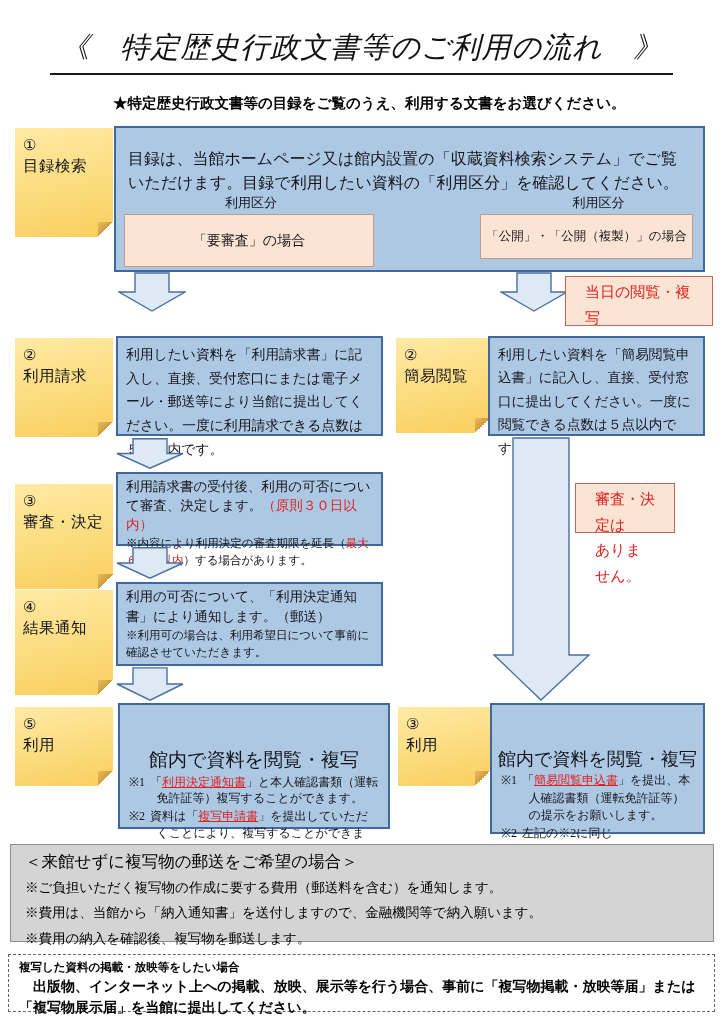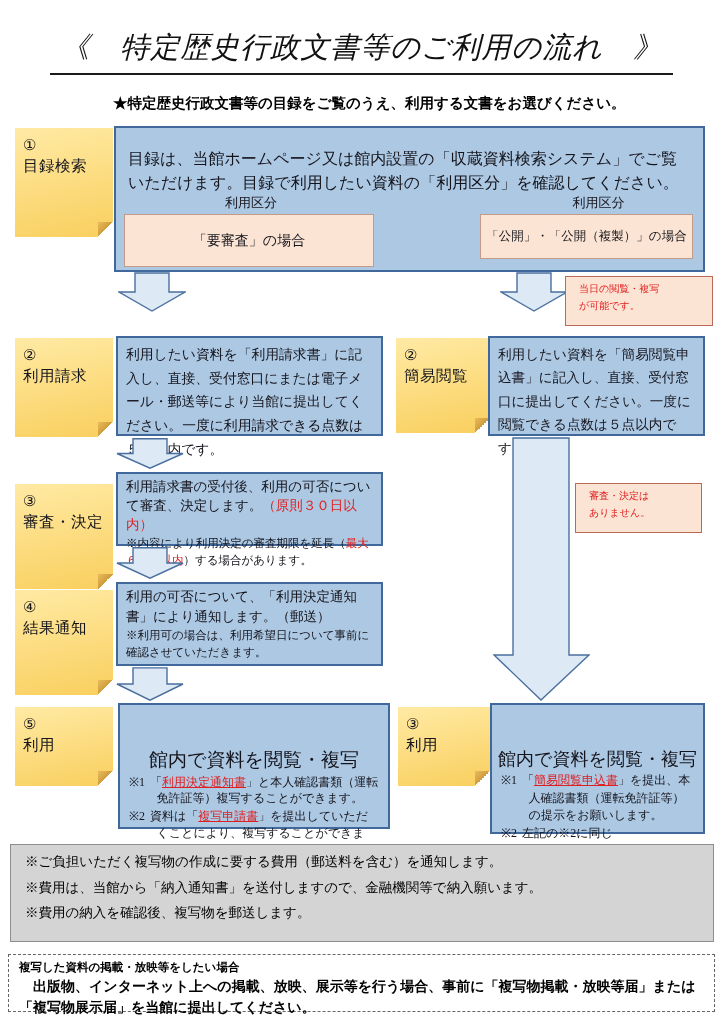--- a/index.html
+++ b/index.html
@@ -28,21 +28,21 @@
 
   .bluebox{position:absolute;background:var(--blue-fill);border:2px solid var(--blue-border);
            box-sizing:border-box;color:var(--ink);}
   .bigbody{padding:19px 12px;font-size:16px;line-height:1.5;}
   .tag{position:absolute;font-size:13px;text-align:center;color:#15151c;}
   .pinkbox{position:absolute;background:var(--pink-fill);border:1px solid var(--pink-border);
            box-sizing:border-box;display:flex;align-items:center;justify-content:center;color:#15151c;}
   .rowtext{padding:5px 8px;font-size:13.8px;line-height:1.72;}
 
   .rednote{position:absolute;background:var(--pink-fill);border:1px solid #bb6a58;box-sizing:border-box;
-           color:var(--red);font-size:10px;line-height:1.7;padding:3px 13px;}
+           color:var(--red);font-size:15px;line-height:1.7;padding:3px 19px;}
 
   .main3{padding:3px 8px 0 8px;font-size:13.5px;line-height:1.42;}
   .subnote{padding:1px 8px 0 8px;font-size:11.5px;line-height:1.4;}
   .red{color:var(--red);}
   .doc{color:var(--red);text-decoration:underline;}
 
   .boxheading{font-size:19px;text-align:center;line-height:1.35;padding-top:2px;margin-top:40px;}
   .notes{padding:1px 8px 0 9px;font-size:12px;line-height:1.4;}
   .hang{padding-left:2.3em;text-indent:-2.3em;margin-bottom:1px;}
   .nlab{margin-right:5px;}
@@ -133,21 +133,21 @@
 
   <div class="sticky" style="left:15px;top:484px;width:86px;height:98px;">
     <div class="s-num">③</div>
     <div class="s-label">審査・決定</div>
   </div>
   <div class="bluebox" style="left:116px;top:472px;width:267px;height:74px;">
     <div class="main3"><span>利用請求書の受付後、利用の可否について審査、決定します。</span><span class="red">（原則３０日以内）</span></div>
     <div class="subnote"><span>※内容により利用決定の審査期限を延長（</span><span class="red">最大６０日以内</span><span>）する場合があります。</span></div>
   </div>
 
-  <div class="rednote" style="left:575px;top:483px;width:127px;height:50px;">
+  <div class="rednote" style="left:575px;top:483px;width:100px;height:50px;">
     <div>審査・決定は</div>
     <div>ありません。</div>
   </div>
 
   <div class="arrow" style="left:116px;top:547px;width:68px;height:32px;">
     <svg viewBox="0 0 68 40" preserveAspectRatio="none">
         <polygon points="17,1 51,1 51,20 67,20 34,39 1,20 17,20" fill="var(--arrow-fill)" stroke="var(--arrow-border)" stroke-width="1.4" vector-effect="non-scaling-stroke"></polygon>
       </svg>
   </div>
 
@@ -184,20 +184,21 @@
   </div>
   <div class="bluebox" style="left:490px;top:703px;width:215px;height:131px;">
     <div class="boxheading" style="font-size:18px;">館内で資料を閲覧・複写</div>
     <div class="notes" style="line-height:1.45;">
       <div class="hang"><span class="nlab">※1</span><span>「</span><span class="doc">簡易閲覧申込書</span><span>」を提出、本人確認書類（運転免許証等）の提示をお願いします。</span></div>
       <div class="hang"><span class="nlab">※2</span><span>左記の※2に同じ</span></div>
     </div>
   </div>
 
   <div class="graybox" style="left:10px;top:844px;width:704px;height:98px;">
+    <div class="gray-head">＜来館せずに複写物の郵送をご希望の場合＞</div>
     <div class="gray-line">※ご負担いただく複写物の作成に要する費用（郵送料を含む）を通知します。</div>
     <div class="gray-line">※費用は、当館から「納入通知書」を送付しますので、金融機関等で納入願います。</div>
     <div class="gray-line">※費用の納入を確認後、複写物を郵送します。</div>
   </div>
 
   <div class="dashedbox" style="left:8px;top:954px;width:707px;height:58px;">
     <div class="dash-head">複写した資料の掲載・放映等をしたい場合</div>
     <div class="dash-body">　出版物、インターネット上への掲載、放映、展示等を行う場合、事前に「複写物掲載・放映等届」または「複写物展示届」を当館に提出してください。</div>
   </div>
 

